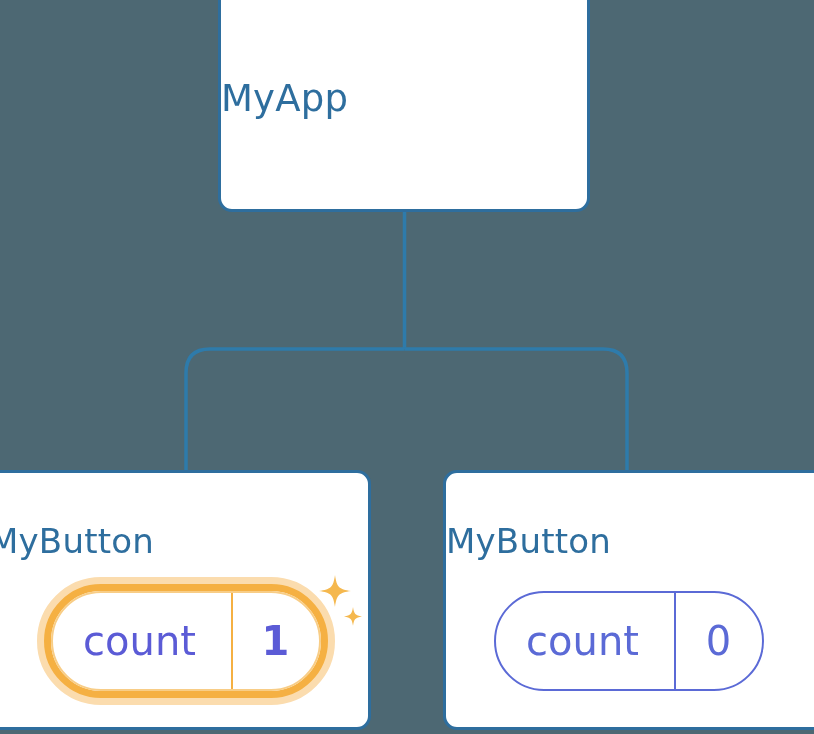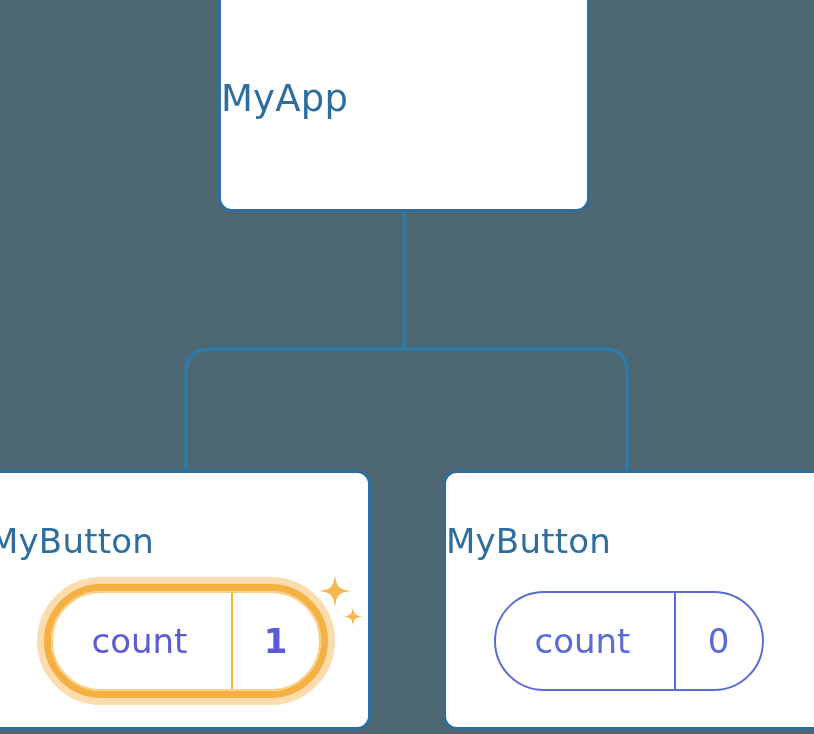--- a/index.html
+++ b/index.html
@@ -107,21 +107,21 @@
     border-radius: 50px;
     background: #ffffff;
   }
   .pill-key,
   .pill-val {
     display: flex;
     align-items: center;
     justify-content: center;
     box-sizing: border-box;
     color: #5b6ad6;
-    font-size: 34px;
+    font-size: 40px;
     font-weight: 400;
     line-height: 1;
   }
   .pill-key {
     width: 178px;
     padding-right: 4px;
   }
   .pill-val {
     width: 88px;
     border-left: 2px solid #5b6ad6;

